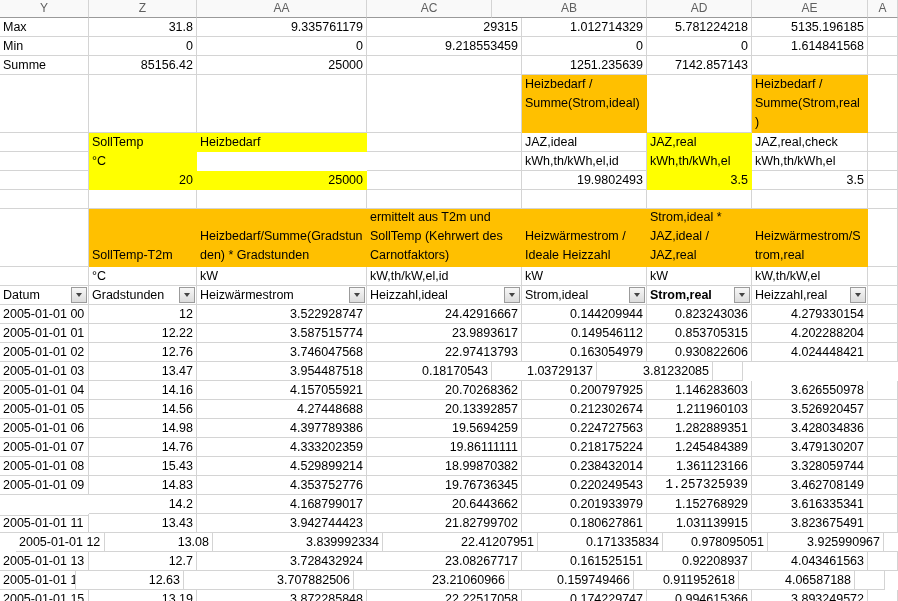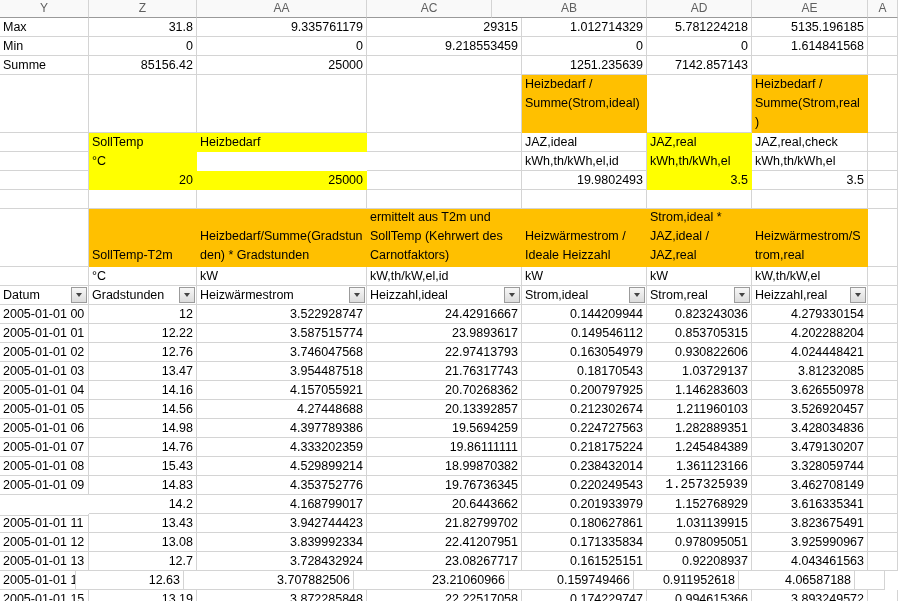--- a/index.html
+++ b/index.html
@@ -171,21 +171,21 @@
         </div></div>
       <div class="cell filtercell" style="width: 170px;"><span>Heizwärmestrom</span><div class="filterbtn">
           <div class="arrow"></div>
         </div></div>
       <div class="cell filtercell" style="width: 155px;"><span>Heizzahl,ideal</span><div class="filterbtn">
           <div class="arrow"></div>
         </div></div>
       <div class="cell filtercell" style="width: 125px;"><span>Strom,ideal</span><div class="filterbtn">
           <div class="arrow"></div>
         </div></div>
-      <div class="cell filtercell" style="width: 105px;"><span>Strom,real</span><div class="filterbtn">
+      <div class="cell filtercell" style="width: 105px; font-weight: bold;"><span>Strom,real</span><div class="filterbtn">
           <div class="arrow"></div>
         </div></div>
       <div class="cell filtercell" style="width: 116px;"><span>Heizzahl,real</span><div class="filterbtn">
           <div class="arrow"></div>
         </div></div>
       <div class="cell" style="width: 30px;"></div>
     </div>
     <div class="row" style="height: 19px;">
       <div class="cell" style="width: 89px;">2005-01-01 00</div>
       <div class="cell num" style="width: 108px;">12</div>
@@ -213,21 +213,20 @@
       <div class="cell num" style="width: 155px;">22.97413793</div>
       <div class="cell num" style="width: 125px;">0.163054979</div>
       <div class="cell num" style="width: 105px;">0.930822606</div>
       <div class="cell num" style="width: 116px;">4.024448421</div>
       <div class="cell" style="width: 30px;"></div>
     </div>
     <div class="row" style="height: 19px;">
       <div class="cell" style="width: 89px;">2005-01-01 03</div>
       <div class="cell num" style="width: 108px;">13.47</div>
       <div class="cell num" style="width: 170px;">3.954487518</div>
-      <div class="cell num" style="width: 155px;">21.76317743</div>
       <div class="cell num" style="width: 125px;">0.18170543</div>
       <div class="cell num" style="width: 105px;">1.03729137</div>
       <div class="cell num" style="width: 116px;">3.81232085</div>
       <div class="cell" style="width: 30px;"></div>
     </div>
     <div class="row" style="height: 19px;">
       <div class="cell" style="width: 89px;">2005-01-01 04</div>
       <div class="cell num" style="width: 108px;">14.16</div>
       <div class="cell num" style="width: 170px;">4.157055921</div>
       <div class="cell num" style="width: 155px;">20.70268362</div>
@@ -299,21 +298,21 @@
     <div class="row" style="height: 19px;">
       <div class="cell" style="width: 89px;">2005-01-01 11</div>
       <div class="cell num" style="width: 108px;">13.43</div>
       <div class="cell num" style="width: 170px;">3.942744423</div>
       <div class="cell num" style="width: 155px;">21.82799702</div>
       <div class="cell num" style="width: 125px;">0.180627861</div>
       <div class="cell num" style="width: 105px;">1.031139915</div>
       <div class="cell num" style="width: 116px;">3.823675491</div>
       <div class="cell" style="width: 30px;"></div>
     </div>
-    <div class="row" style="height: 19px;">
+    <div class="row" style="height: 19px; padding-left: 16px;">
       <div class="cell" style="width: 89px;">2005-01-01 12</div>
       <div class="cell num" style="width: 108px;">13.08</div>
       <div class="cell num" style="width: 170px;">3.839992334</div>
       <div class="cell num" style="width: 155px;">22.41207951</div>
       <div class="cell num" style="width: 125px;">0.171335834</div>
       <div class="cell num" style="width: 105px;">0.978095051</div>
       <div class="cell num" style="width: 116px;">3.925990967</div>
       <div class="cell" style="width: 30px;"></div>
     </div>
     <div class="row" style="height: 19px;">

